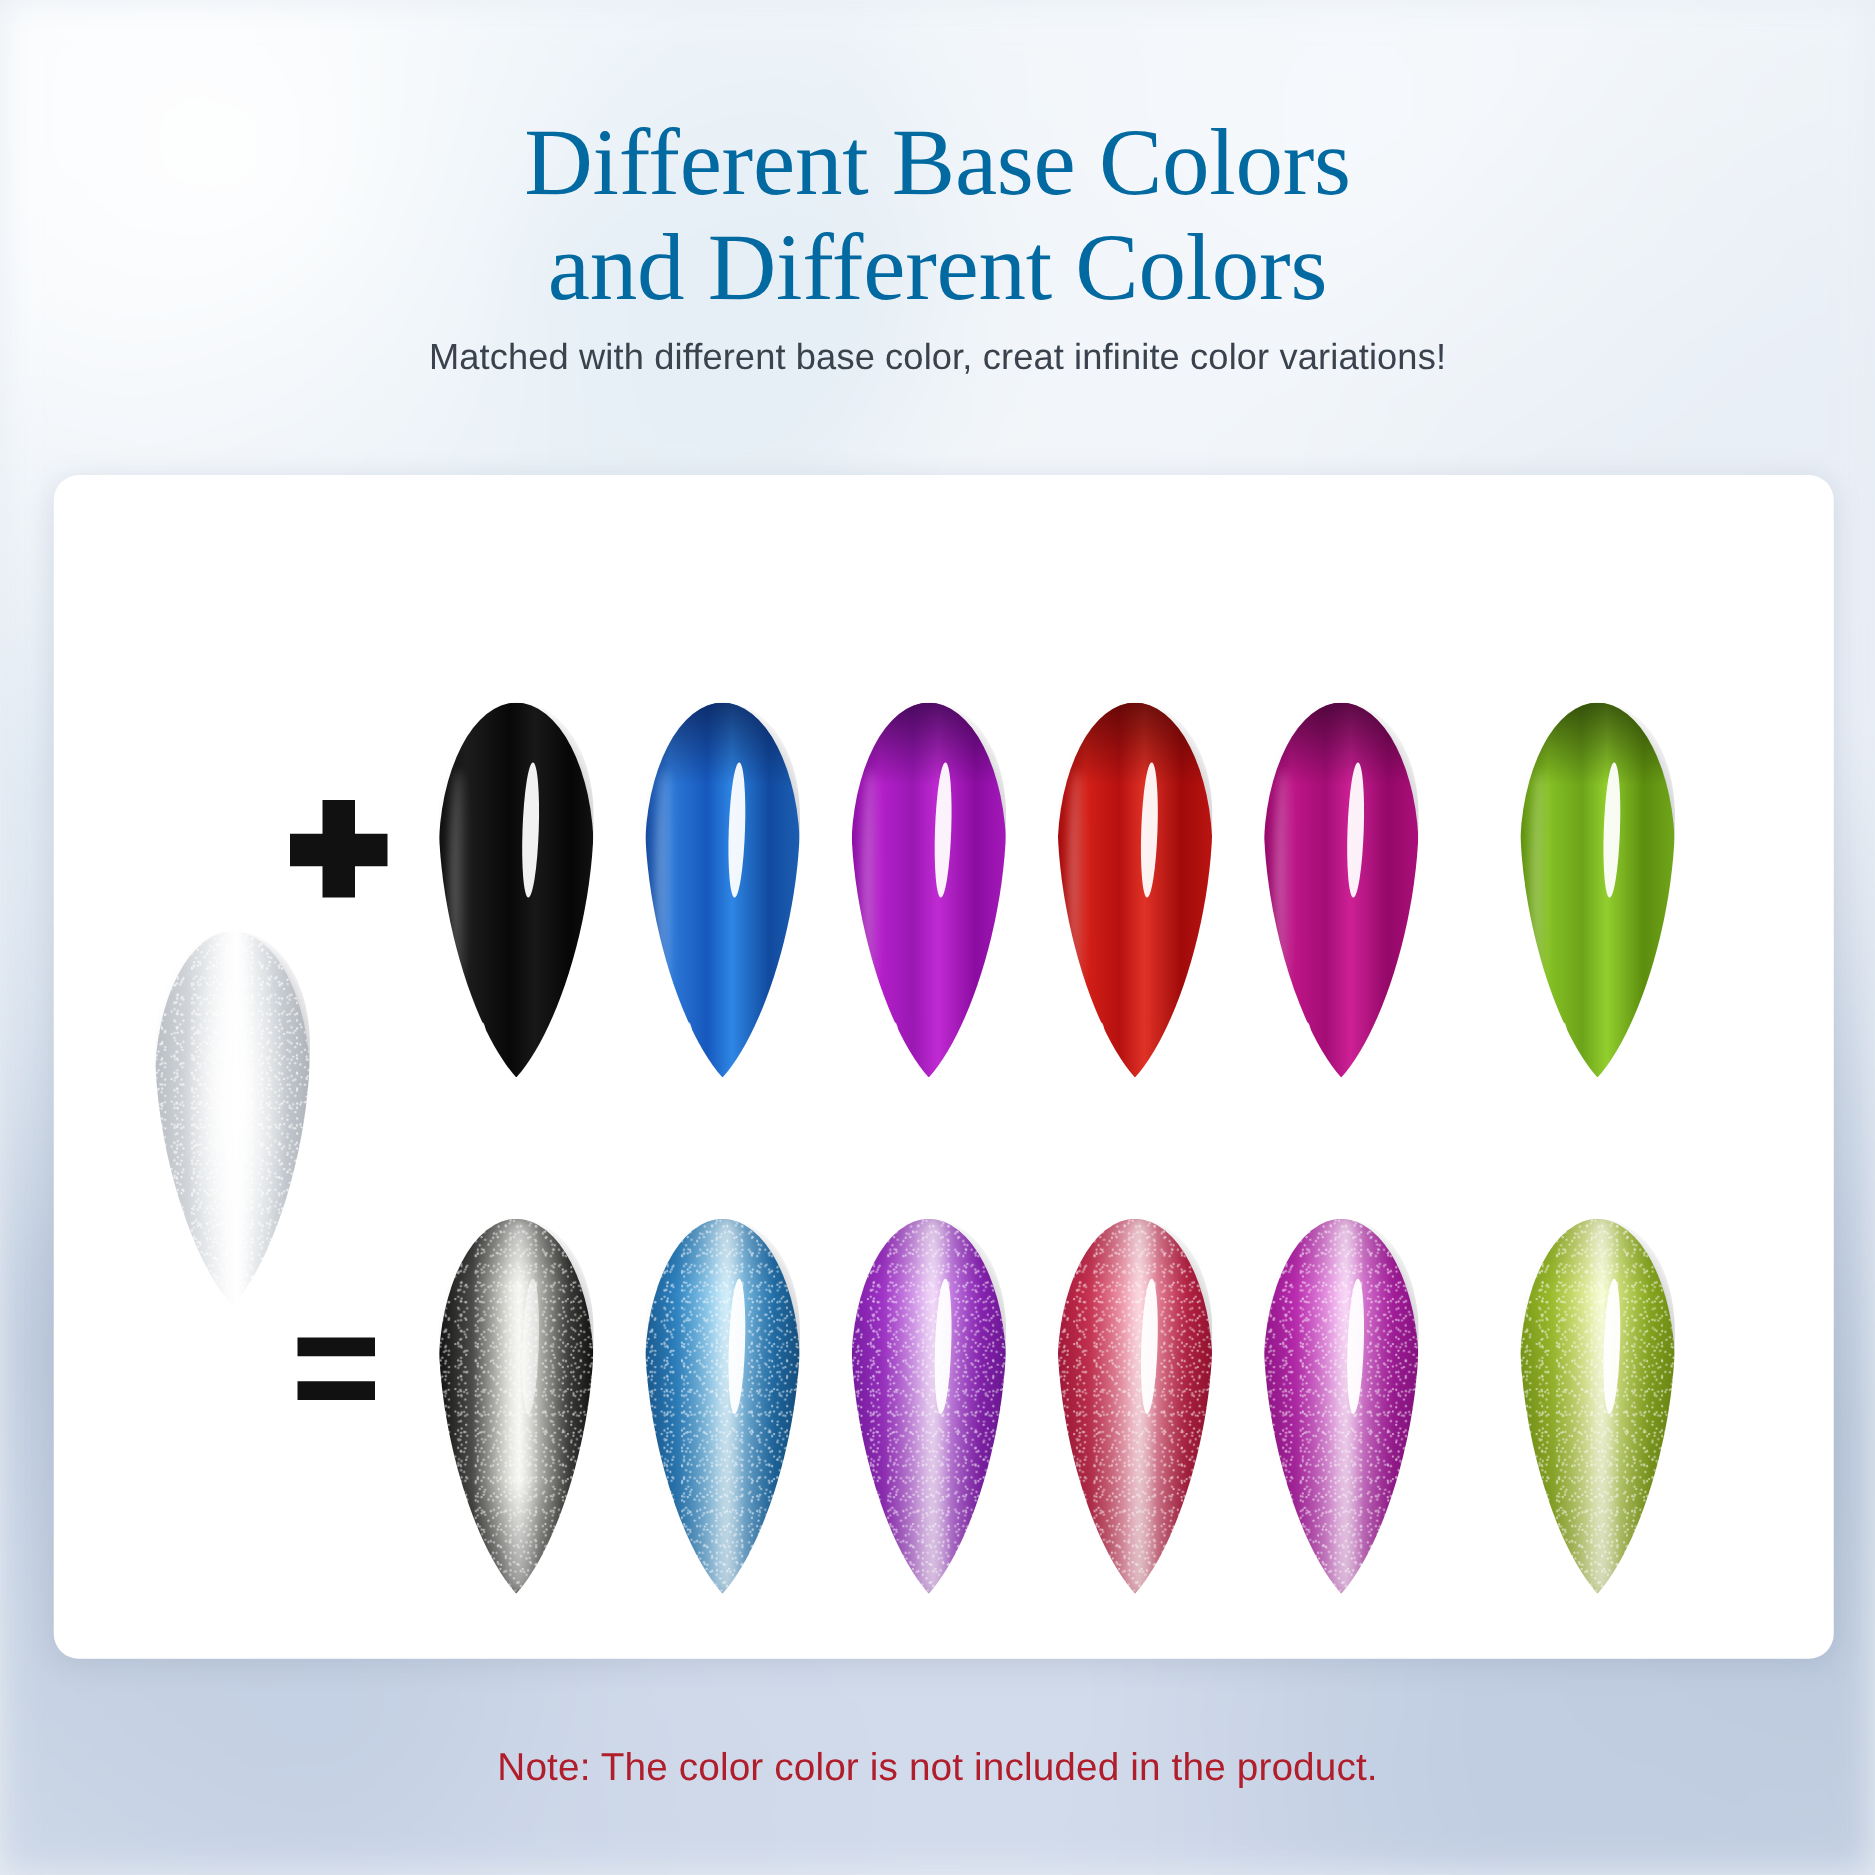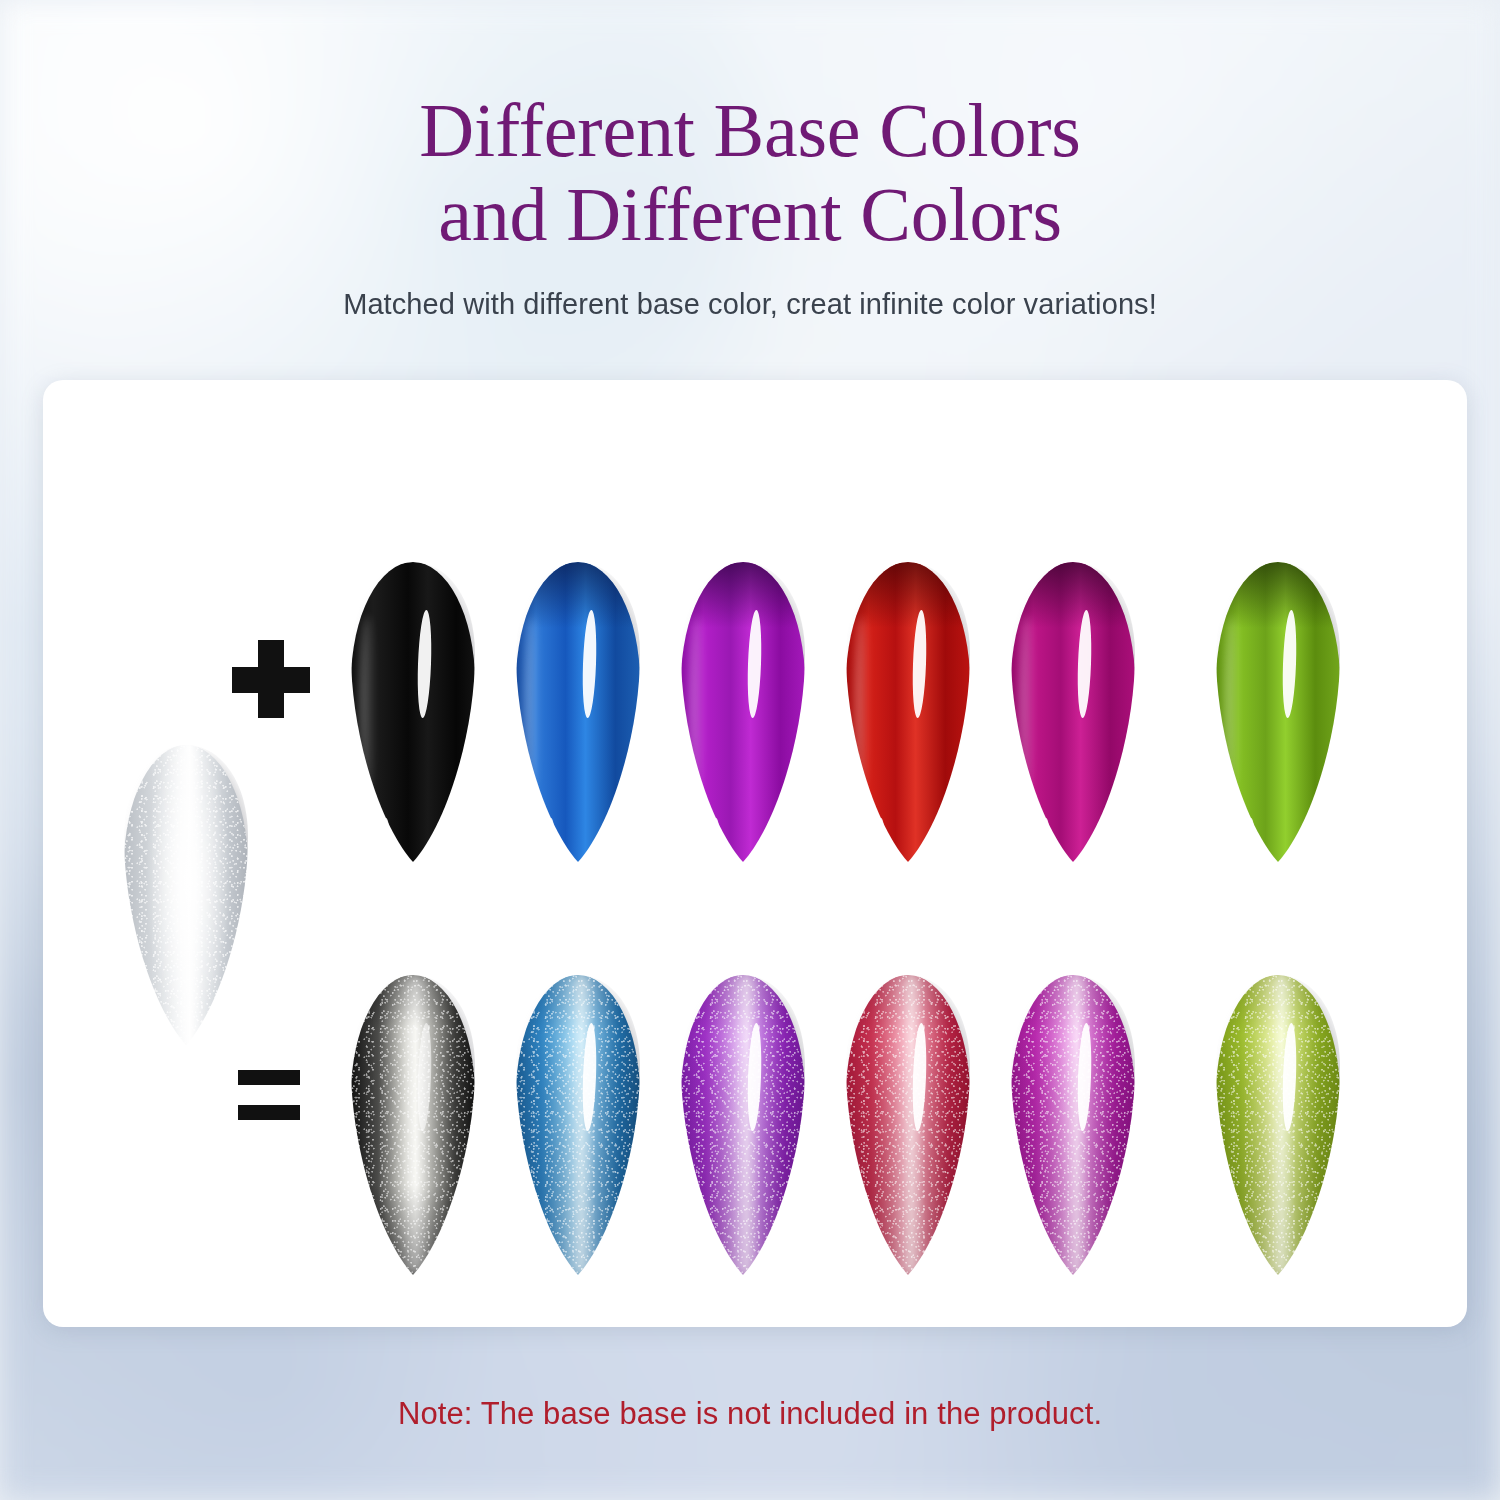--- a/index.html
+++ b/index.html
@@ -42,26 +42,26 @@
     top: 88px;
     left: 0;
     width: 1500px;
     text-align: center;
     z-index: 3;
   }
   #title {
     font-family: "Liberation Serif", "DejaVu Serif", serif;
     font-size: 76px;
     line-height: 84px;
-    color: #701a75;
+    color: #0369a1;
     letter-spacing: -0.2px;
   }
   #title .line { display: block; }
   #subtitle {
-    margin-top: 32px;
+    margin-top: 14px;
     font-family: "Liberation Sans", sans-serif;
     font-size: 29px;
     color: #3a424d;
     letter-spacing: 0.1px;
   }
 
   
   #card {
     position: absolute;
     left: 43px;
@@ -377,13 +377,13 @@
 
 <div class="nail" style="left:1216px; top:975px; width:124px; height:300px;">
   <div class="nail-body" style="background:
          linear-gradient(to bottom, rgba(50,62,8,0.26) 0%, rgba(50,62,8,0) 20%, rgba(55,68,10,0.38) 100%),
          linear-gradient(to right, #7a9a18 0%, #9bbb2c 20%, #dbe87a 46%, #effab0 53%, #bcd350 64%, #86a61f 84%, #6f8d14 100%);"></div>
   <div class="glitter"></div>
   <div class="cateye"></div>
   <div class="nail-gloss"></div>
 </div>
 
-<div id="note">Note: The base base is not included in the product.</div>
+<div id="note">Note: The color color is not included in the product.</div>
 
 </body></html>

